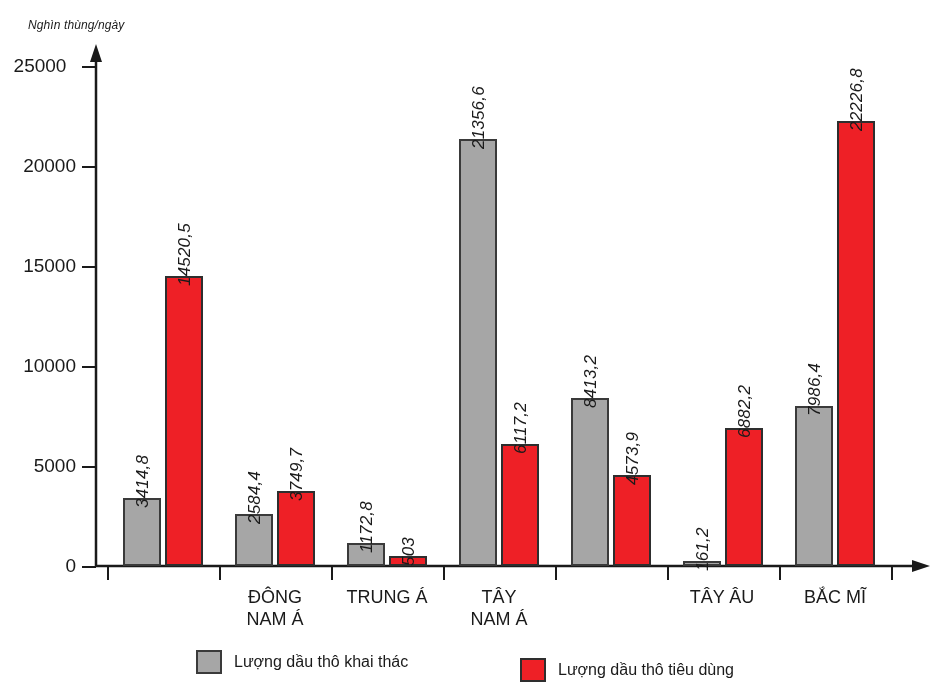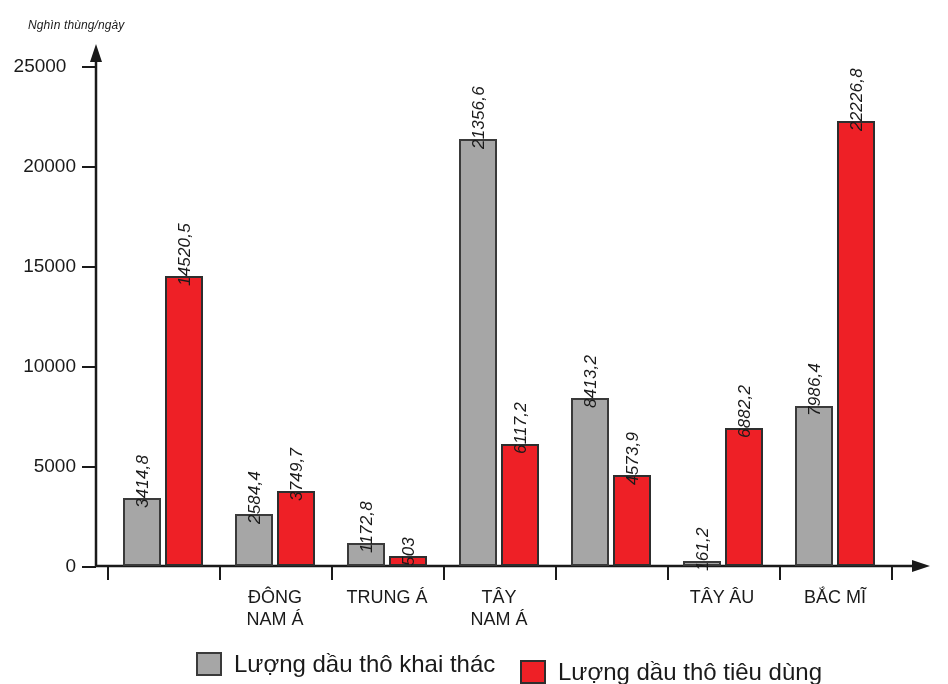--- a/index.html
+++ b/index.html
@@ -108,21 +108,21 @@
   }
   .legend-swatch {
     width: 26px;
     height: 24px;
     border: 2px solid #3a3a3a;
     box-sizing: border-box;
   }
   .legend-swatch.gray { background: #a6a6a6; }
   .legend-swatch.red  { background: #ee2026; border-color: #2e2e2e; }
   .legend-text {
-    font-size: 24px;
+    font-size: 16px;
     white-space: nowrap;
   }
 </style>
 </head>
 <body>
 
 <div id="chart-root">
 
   <div class="axis-title">Nghìn thùng/ngày</div>
 

